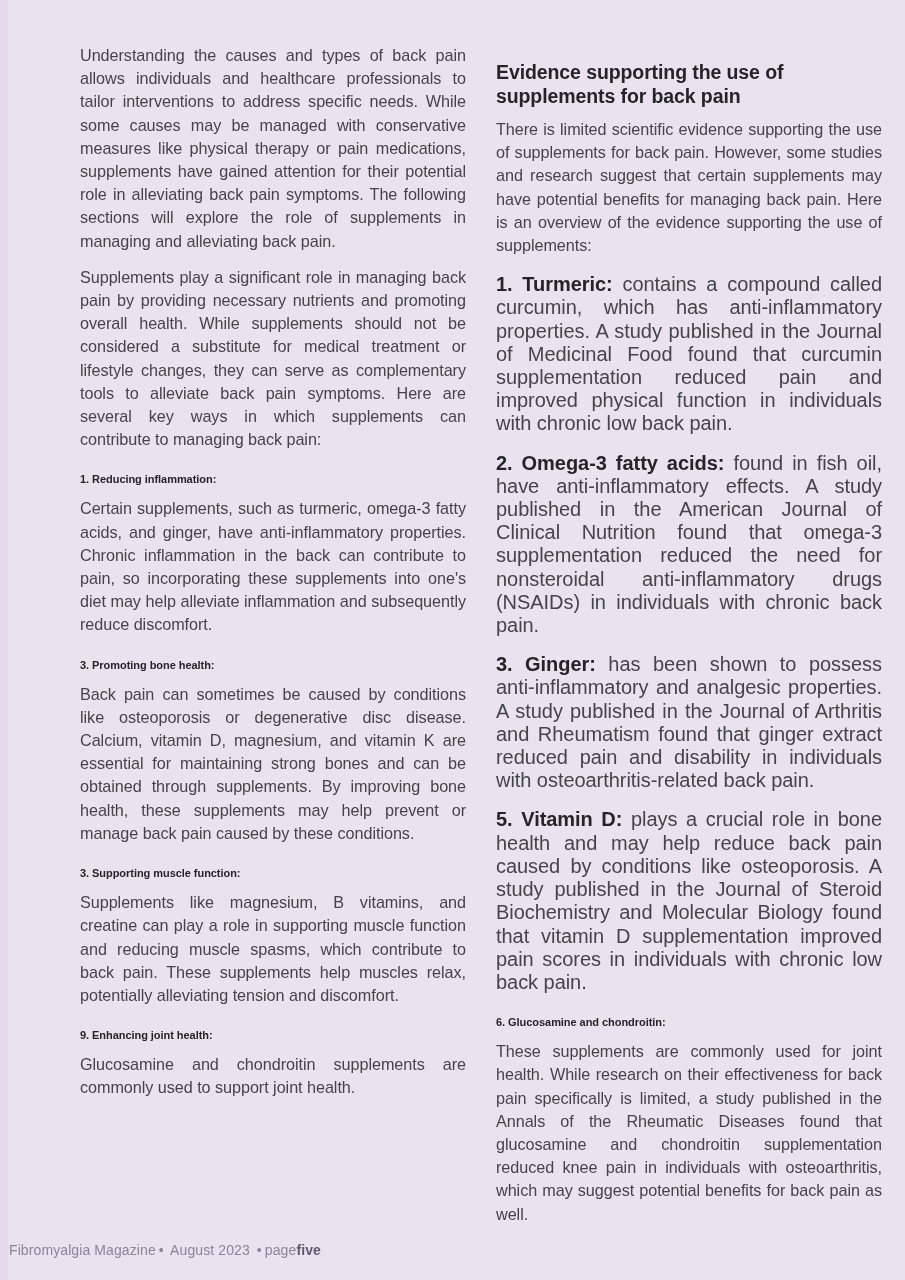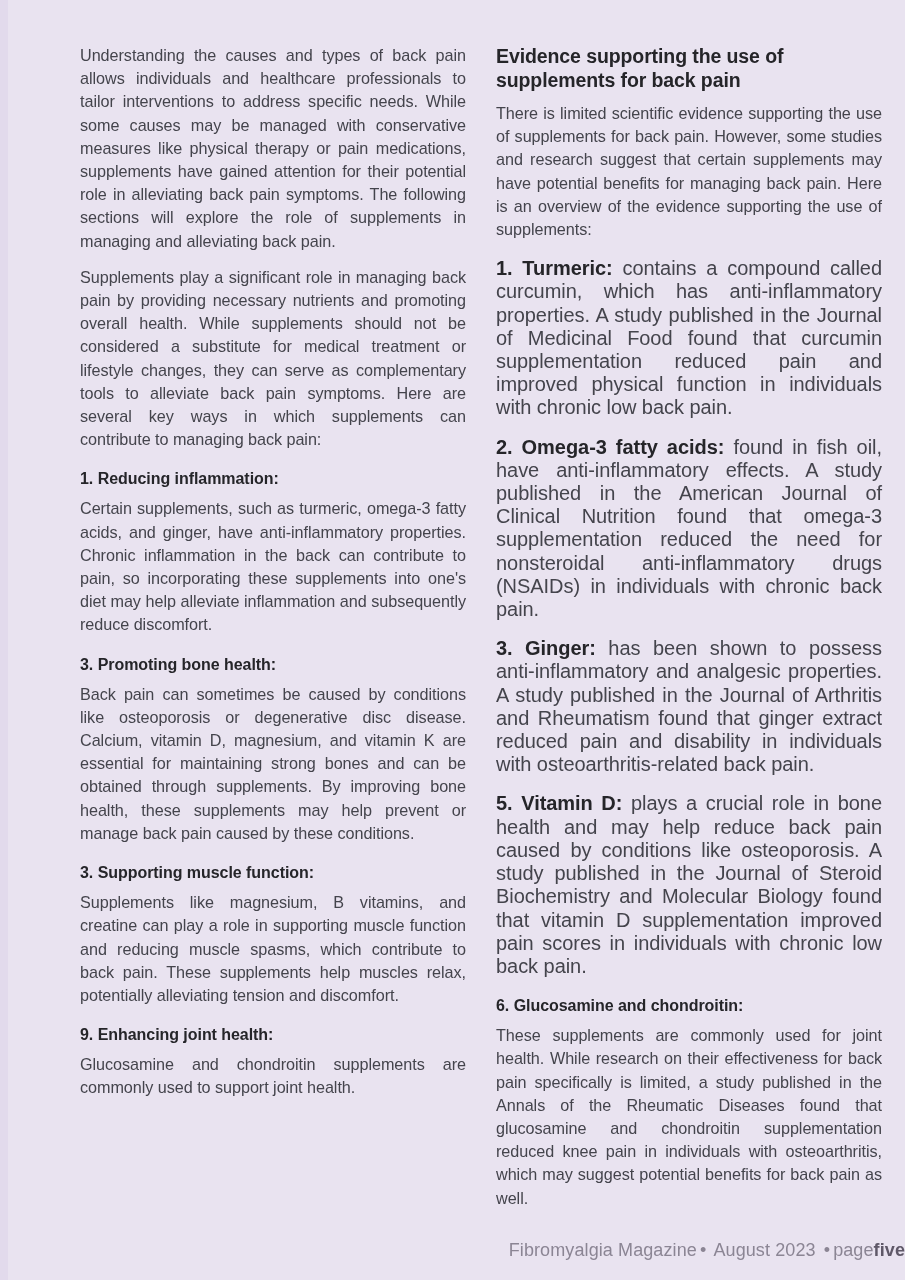--- a/index.html
+++ b/index.html
@@ -43,37 +43,37 @@
   }
   h2.section-heading {
     font-size: 19.5px;
     line-height: 24px;
     font-weight: bold;
     color: #252529;
     margin: 22px 0 10px 0;
     letter-spacing: -0.1px;
   }
   h2.section-heading.first {
-    margin-top: 0;
+    margin-top: 16px;
   }
   p.body-text {
     font-size: 16.2px;
     line-height: 23.2px;
     text-align: justify;
     margin: 0 0 13px 0;
     color: #44444c;
     letter-spacing: -0.05px;
     -webkit-hyphens: none;
     hyphens: none;
   }
   p.body-text:last-child {
     margin-bottom: 0;
   }
   h3.item-heading {
-    font-size: 16px;
+    font-size: 11px;
     line-height: 22px;
     font-weight: bold;
     color: #252529;
     margin: 17px 0 7px 0;
     letter-spacing: -0.05px;
   }
   p.item-para {
     font-size: 20px;
     line-height: 23.2px;
     text-align: justify;
@@ -83,22 +83,22 @@
   }
   p.item-para b.lead {
     font-weight: bold;
     color: #252529;
   }
   .footer {
     position: absolute;
     left: 0;
     right: 0;
     bottom: 22px;
-    text-align: right;
-    font-size: 18px;
+    text-align: left;
+    font-size: 14px;
     line-height: 16px;
     color: #8b8594;
     letter-spacing: 0.1px;
     padding-left: 9px;
   }
   .footer .sep {
     padding: 0 3px;
   }
   .footer .page-word {
     color: #8b8594;

